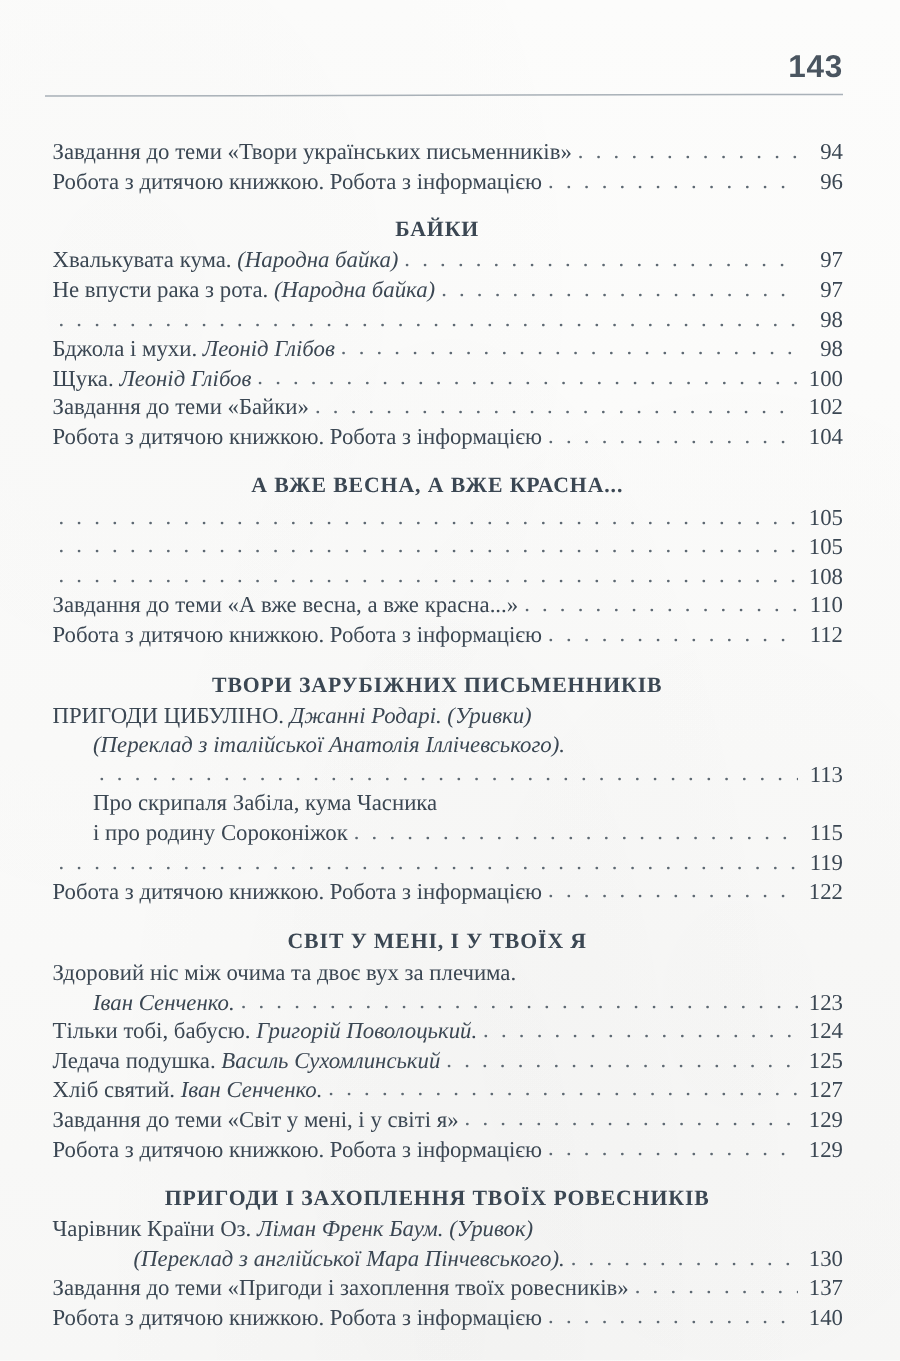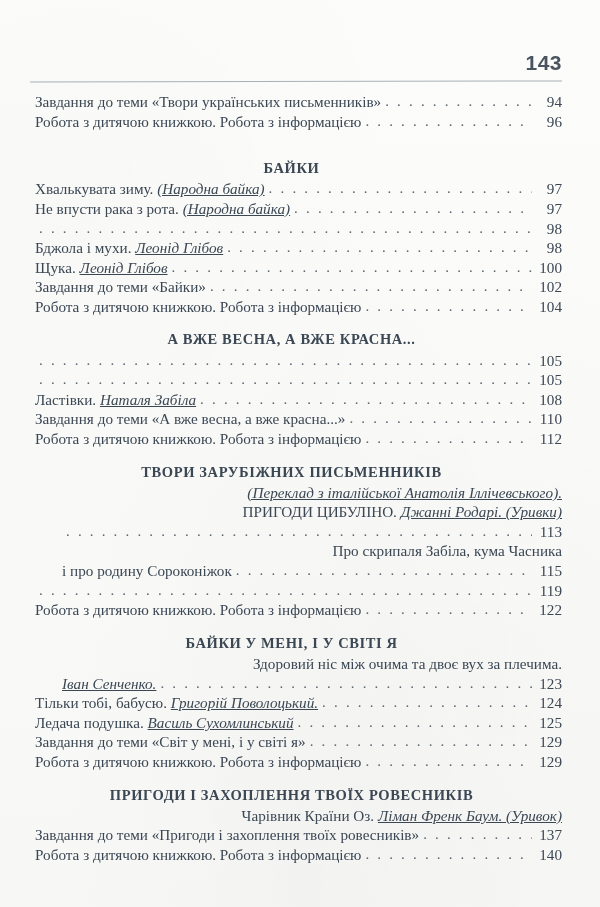--- a/index.html
+++ b/index.html
@@ -18,21 +18,21 @@
     position: relative;
     width: 600px;
     height: 907px;
     box-sizing: border-box;
     background: linear-gradient(180deg,#fcfcfb 0%, #fafaf9 55%, #f7f7f6 100%);
   }
 
   
   .page-header {
     position: absolute;
-    top: 52px;
+    top: 34px;
     left: 30px;
     right: 38px;
     height: 46px;
   }
   .folio {
     text-align: right;
     font-family: "Liberation Sans", "DejaVu Sans", sans-serif;
     font-weight: bold;
     font-size: 21px;
     letter-spacing: 0.5px;
@@ -58,30 +58,29 @@
   .section-title {
     text-align: center;
     font-size: 14.5px;
     font-weight: bold;
     letter-spacing: 0.6px;
     color: #3b4753;
     margin: 14px 0 2px 0;
     line-height: 1.25;
     padding-right: 14px;
   }
-  .section-title.tight { margin-top: 28px; }
+  .section-title.tight { margin-top: 13px; }
 
   .entry {
     display: flex;
     align-items: flex-end;
     font-size: 15.2px;
     line-height: 19.6px;
     white-space: nowrap;
     color: #3b4753;
-    justify-content: flex-end;
   }
   .entry .label {
     flex: 0 0 auto;
   }
   .entry .leader {
     flex: 1 1 auto;
     overflow: hidden;
     white-space: nowrap;
     margin: 0 2px 0 4px;
     color: #5d6872;
@@ -92,21 +91,21 @@
   .entry .leader::before {
     content: ". . . . . . . . . . . . . . . . . . . . . . . . . . . . . . . . . . . . . . . . . . . . . . . . . . . . . . . . . . . . . . .";
   }
   .entry .pnum {
     flex: 0 0 auto;
     min-width: 28px;
     text-align: right;
     font-size: 15.2px;
   }
 
-  .ital { font-style: italic; text-decoration: underline; }
+  .ital { font-style: italic; }
 
   .ind1 { padding-left: 27px; }
   .ind2 { padding-left: 54px; }
 
   
   .grain {
     position: absolute;
     inset: 0;
     pointer-events: none;
     background:
@@ -132,21 +131,21 @@
         <span class="leader"></span>
         <span class="pnum">94</span>
       </div>
       <div class="entry">
         <span class="label"><span>Робота з дитячою книжкою. Робота з інформацією</span></span>
         <span class="leader"></span>
         <span class="pnum">96</span>
       </div>
       <div class="section-title tight">БАЙКИ</div>
       <div class="entry">
-        <span class="label"><span>Хвалькувата зиму. </span><span class="ital">(Народна байка)</span></span>
+        <span class="label"><span>Хвалькувата кума. </span><span class="ital">(Народна байка)</span></span>
         <span class="leader"></span>
         <span class="pnum">97</span>
       </div>
       <div class="entry">
         <span class="label"><span>Не впусти рака з рота. </span><span class="ital">(Народна байка)</span></span>
         <span class="leader"></span>
         <span class="pnum">97</span>
       </div>
       <div class="entry">
         <span class="leader"></span>
@@ -175,41 +174,40 @@
       <div class="section-title">А ВЖЕ ВЕСНА, А ВЖЕ КРАСНА...</div>
       <div class="entry">
         <span class="leader"></span>
         <span class="pnum">105</span>
       </div>
       <div class="entry">
         <span class="leader"></span>
         <span class="pnum">105</span>
       </div>
       <div class="entry">
-        <span class="label"><span>Ластівки. </span><span class="ital">Наталя Забіла</span></span>
         <span class="leader"></span>
         <span class="pnum">108</span>
       </div>
       <div class="entry">
         <span class="label"><span>Завдання до теми «А вже весна, а вже красна...»</span></span>
         <span class="leader"></span>
         <span class="pnum">110</span>
       </div>
       <div class="entry">
         <span class="label"><span>Робота з дитячою книжкою. Робота з інформацією</span></span>
         <span class="leader"></span>
         <span class="pnum">112</span>
       </div>
       <div class="section-title">ТВОРИ ЗАРУБІЖНИХ ПИСЬМЕННИКІВ</div>
+      <div class="entry noleader">
+        <span class="label"><span>ПРИГОДИ ЦИБУЛІНО. </span><span class="ital">Джанні Родарі. (Уривки)</span></span>
+      </div>
       <div class="entry ind1 noleader">
         <span class="label"><span class="ital">(Переклад з італійської Анатолія Іллічевського).</span></span>
       </div>
-      <div class="entry noleader">
-        <span class="label"><span>ПРИГОДИ ЦИБУЛІНО. </span><span class="ital">Джанні Родарі. (Уривки)</span></span>
-      </div>
       <div class="entry ind1">
         <span class="leader"></span>
         <span class="pnum">113</span>
       </div>
       <div class="entry ind1 noleader">
         <span class="label"><span>Про скрипаля Забіла, кума Часника</span></span>
       </div>
       <div class="entry ind1">
         <span class="label"><span>і про родину Сороконіжок</span></span>
         <span class="leader"></span>
@@ -217,53 +215,63 @@
       </div>
       <div class="entry">
         <span class="leader"></span>
         <span class="pnum">119</span>
       </div>
       <div class="entry">
         <span class="label"><span>Робота з дитячою книжкою. Робота з інформацією</span></span>
         <span class="leader"></span>
         <span class="pnum">122</span>
       </div>
-      <div class="section-title">БАЙКИ У МЕНІ, І У СВІТІ Я</div>
+      <div class="section-title">СВІТ У МЕНІ, І У ТВОЇХ Я</div>
       <div class="entry noleader">
         <span class="label"><span>Здоровий ніс між очима та двоє вух за плечима.</span></span>
       </div>
       <div class="entry ind1">
         <span class="label"><span class="ital">Іван Сенченко.</span></span>
         <span class="leader"></span>
         <span class="pnum">123</span>
       </div>
       <div class="entry">
         <span class="label"><span>Тільки тобі, бабусю. </span><span class="ital">Григорій Поволоцький.</span></span>
         <span class="leader"></span>
         <span class="pnum">124</span>
       </div>
       <div class="entry">
         <span class="label"><span>Ледача подушка. </span><span class="ital">Василь Сухомлинський</span></span>
         <span class="leader"></span>
         <span class="pnum">125</span>
+      </div>
+      <div class="entry">
+        <span class="label"><span>Хліб святий. </span><span class="ital">Іван Сенченко.</span></span>
+        <span class="leader"></span>
+        <span class="pnum">127</span>
       </div>
       <div class="entry">
         <span class="label"><span>Завдання до теми «Світ у мені, і у світі я»</span></span>
         <span class="leader"></span>
         <span class="pnum">129</span>
       </div>
       <div class="entry">
         <span class="label"><span>Робота з дитячою книжкою. Робота з інформацією</span></span>
         <span class="leader"></span>
         <span class="pnum">129</span>
       </div>
       <div class="section-title">ПРИГОДИ І ЗАХОПЛЕННЯ ТВОЇХ РОВЕСНИКІВ</div>
       <div class="entry noleader">
         <span class="label"><span>Чарівник Країни Оз. </span><span class="ital">Ліман Френк Баум. (Уривок)</span></span>
       </div>
+      <div class="entry ind2">
+        <span class="label"><span class="ital">(Переклад з англійської Мара Пінчевського).</span></span>
+        <span class="leader"></span>
+        <span class="pnum">130</span>
+      </div>
       <div class="entry">
         <span class="label"><span>Завдання до теми «Пригоди і захоплення твоїх ровесників»</span></span>
         <span class="leader"></span>
         <span class="pnum">137</span>
       </div>
       <div class="entry">
         <span class="label"><span>Робота з дитячою книжкою. Робота з інформацією</span></span>
         <span class="leader"></span>
         <span class="pnum">140</span>
       </div>

